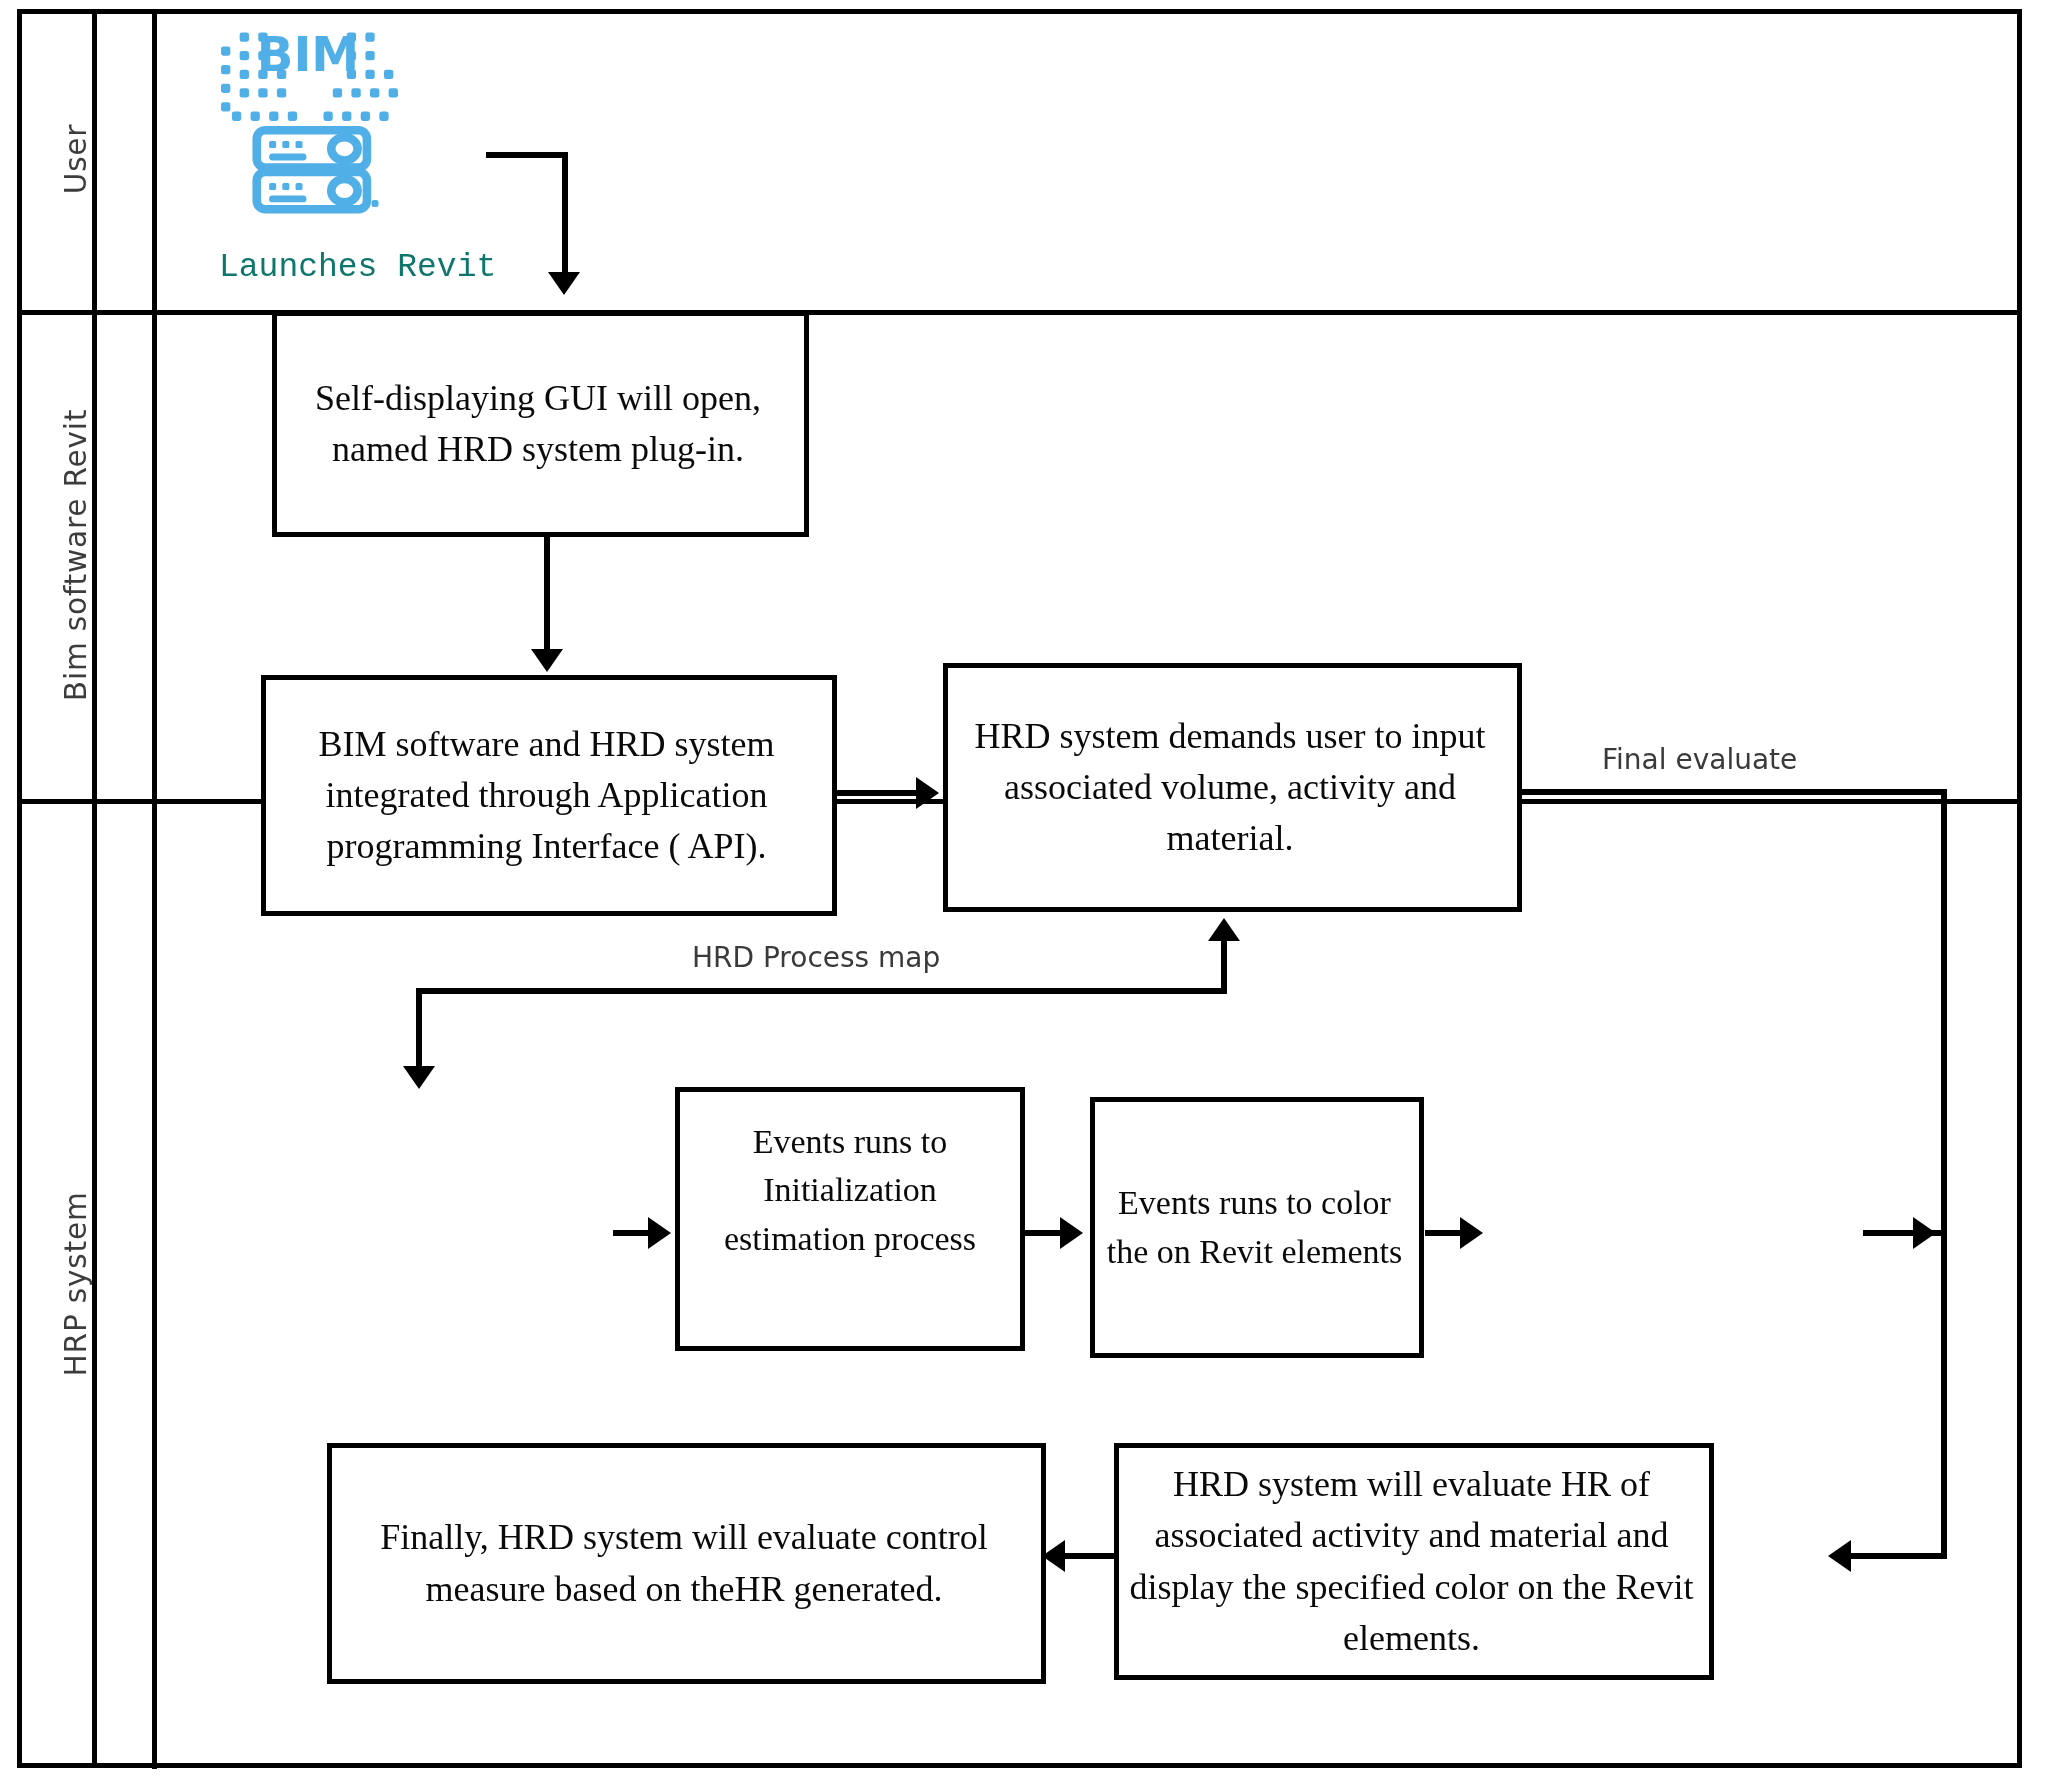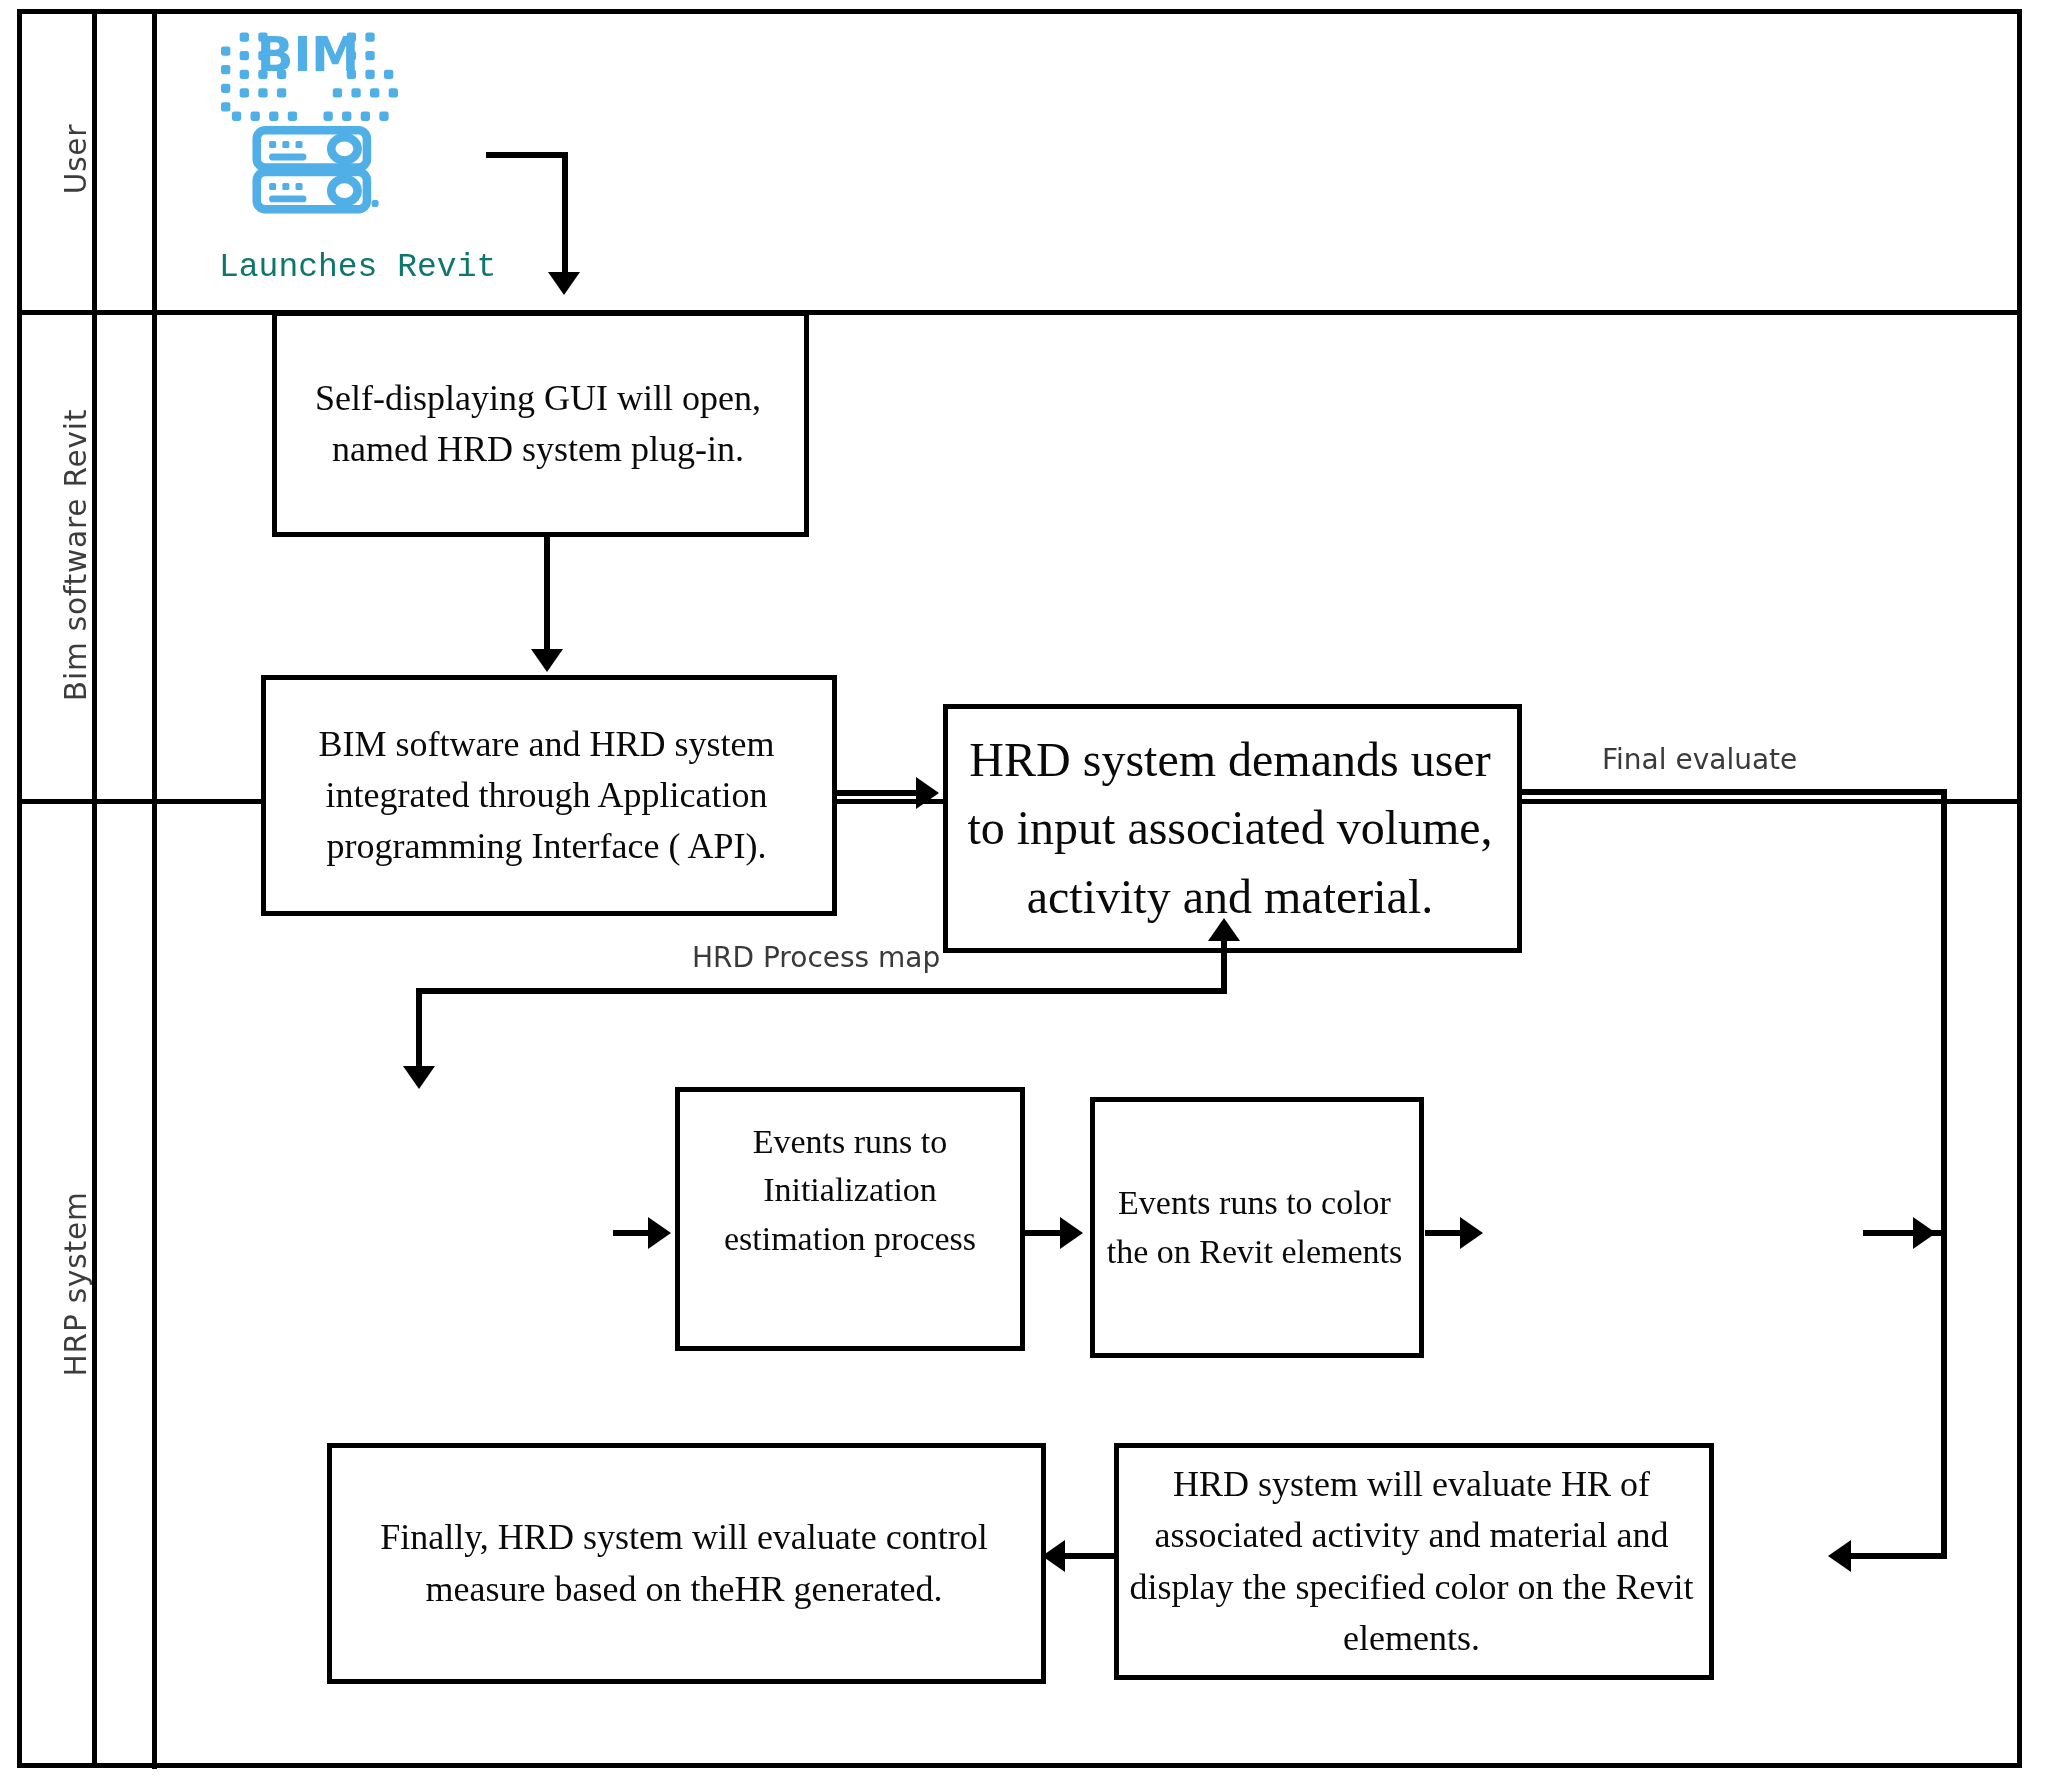--- a/index.html
+++ b/index.html
@@ -250,21 +250,21 @@
   <div class="ln v" style="left:544px; top:537px; height:121px;"></div>
   <div class="arrow down" style="left:531px; top:649px;"></div>
 
   <div class="pbox va-center" style="left:261px; top:675px; width:576px; height:241px; font-size:36px;">
     <span>BIM software and HRD system integrated through Application programming Interface ( API).</span>
   </div>
 
   <div class="ln h" style="left:836px; top:790px; width:89px;"></div>
   <div class="arrow right" style="left:916px; top:777px;"></div>
 
-  <div class="pbox va-center" style="left:943px; top:704px; width:579px; height:249px; font-size:48px;">
+  <div class="pbox va-center" style="left:943px; top:663px; width:579px; height:249px; font-size:36px;">
     <span>HRD system demands user to input associated volume, activity and material.</span>
   </div>
 
   <div class="flow-label" style="left:1602px; top:743px;">Final evaluate</div>
   <div class="ln h" style="left:1522px; top:789px; width:425px;"></div>
   <div class="ln v" style="left:1941px; top:789px; height:770px;"></div>
   <div class="ln h" style="left:1851px; top:1553px; width:96px;"></div>
   <div class="arrow left" style="left:1828px; top:1540px;"></div>
 
   <div class="flow-label" style="left:692px; top:941px;">HRD Process map</div>

